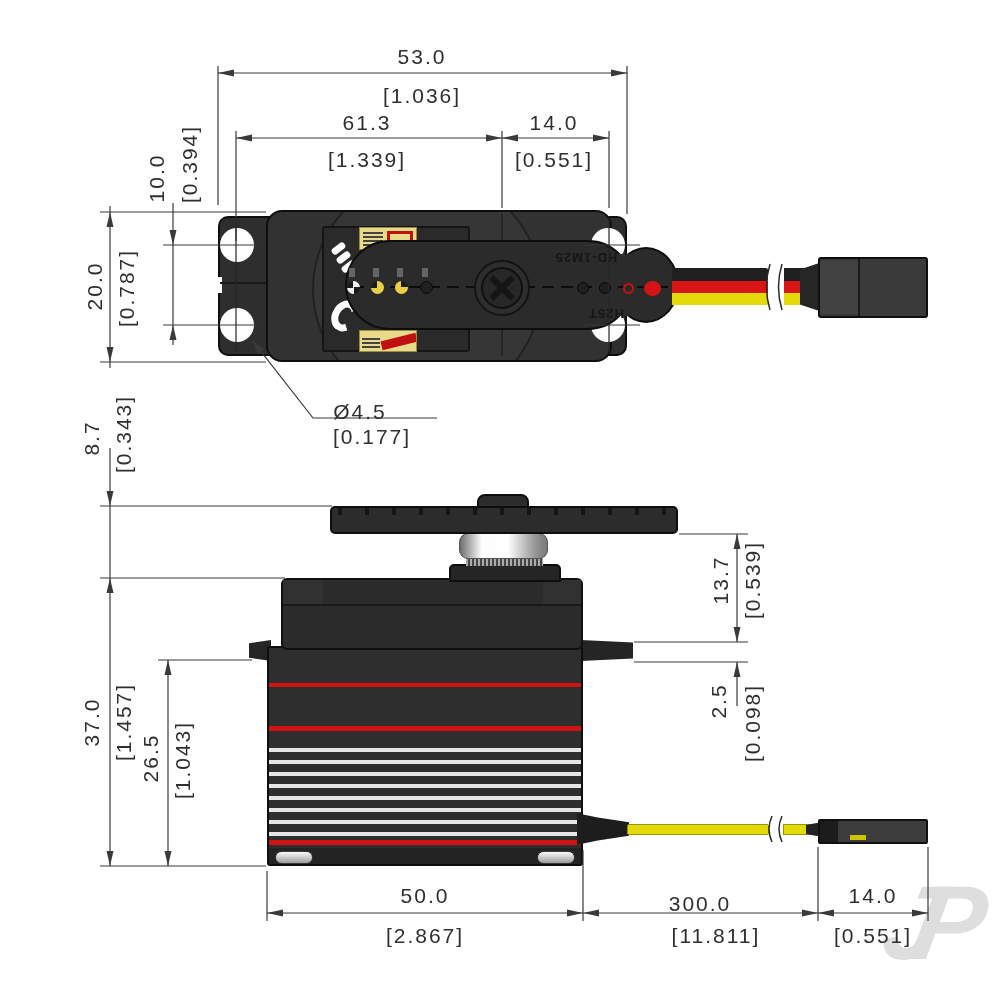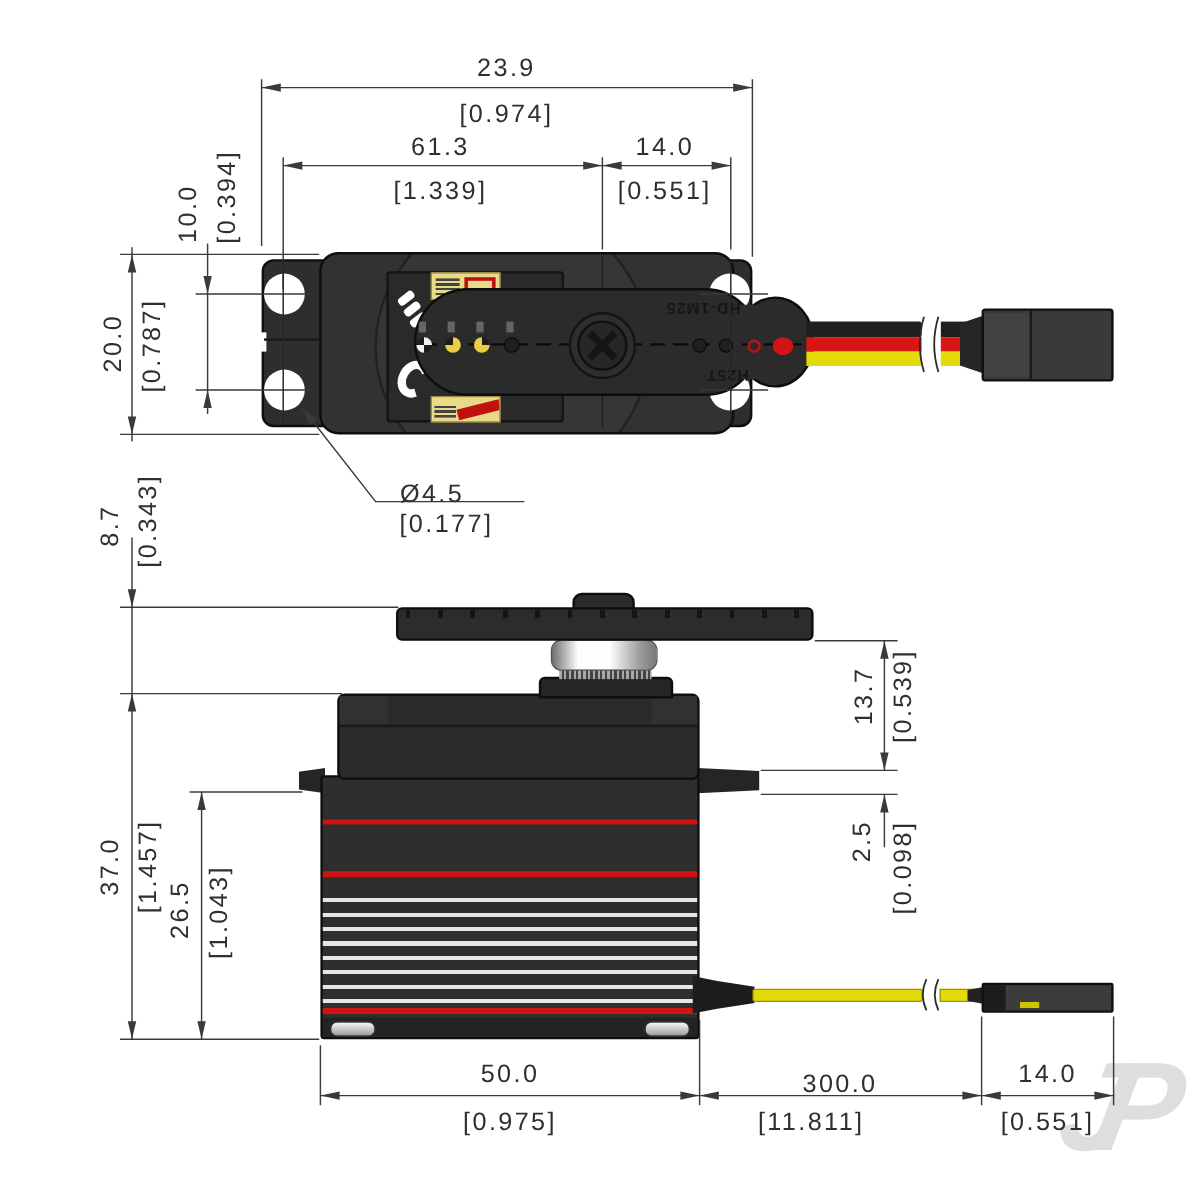--- a/index.html
+++ b/index.html
@@ -192,22 +192,22 @@
       <path d="M267 913 L283 909.5 L283 916.5 Z"></path>
         <path d="M583 913 L567 909.5 L567 916.5 Z"></path>
       <path d="M583 913 L599 909.5 L599 916.5 Z"></path>
         <path d="M818 913 L802 909.5 L802 916.5 Z"></path>
       <path d="M818 913 L834 909.5 L834 916.5 Z"></path>
         <path d="M928 913 L912 909.5 L912 916.5 Z"></path>
       <path d="M252 340 L264 349 L258 354.5 Z"></path>
     </g>
   </svg>
 
-  <div class="dimt hc" style="left:422px;top:57px">23.9</div>
-  <div class="dimt hc" style="left:422px;top:96px">[0.974]</div>
+  <div class="dimt hc" style="left:422px;top:57px">53.0</div>
+  <div class="dimt hc" style="left:422px;top:96px">[1.036]</div>
   <div class="dimt hc" style="left:367px;top:123px">61.3</div>
   <div class="dimt hc" style="left:367px;top:160px">[1.339]</div>
   <div class="dimt hc" style="left:554px;top:123px">14.0</div>
   <div class="dimt hc" style="left:554px;top:160px">[0.551]</div>
   <div class="dimt vc" style="left:157px;top:178px">10.0</div>
   <div class="dimt vc" style="left:190px;top:164px">[0.394]</div>
   <div class="dimt vc" style="left:95px;top:286px">20.0</div>
   <div class="dimt vc" style="left:127px;top:288px">[0.787]</div>
   <div class="dimt hc" style="left:360px;top:412px">Ø4.5</div>
   <div class="dimt hc" style="left:372px;top:437px">[0.177]</div>
@@ -218,19 +218,19 @@
   <div class="dimt vc" style="left:124px;top:722px">[1.457]</div>
   <div class="dimt vc" style="left:151px;top:758px">26.5</div>
   <div class="dimt vc" style="left:183px;top:760px">[1.043]</div>
 
   <div class="dimt vc" style="left:721px;top:580px">13.7</div>
   <div class="dimt vc" style="left:753px;top:580px">[0.539]</div>
   <div class="dimt vc" style="left:719px;top:701px">2.5</div>
   <div class="dimt vc" style="left:753px;top:723px">[0.098]</div>
 
   <div class="dimt hc" style="left:425px;top:896px">50.0</div>
-  <div class="dimt hc" style="left:425px;top:936px">[0.975]</div>
+  <div class="dimt hc" style="left:425px;top:936px">[2.867]</div>
   <div class="dimt hc" style="left:700px;top:904px">300.0</div>
-  <div class="dimt hc" style="left:676px;top:936px">[11.811]</div>
+  <div class="dimt hc" style="left:716px;top:936px">[11.811]</div>
   <div class="dimt hc" style="left:873px;top:896px">14.0</div>
   <div class="dimt hc" style="left:873px;top:936px">[0.551]</div>
 
 </div>
 
 </body></html>

